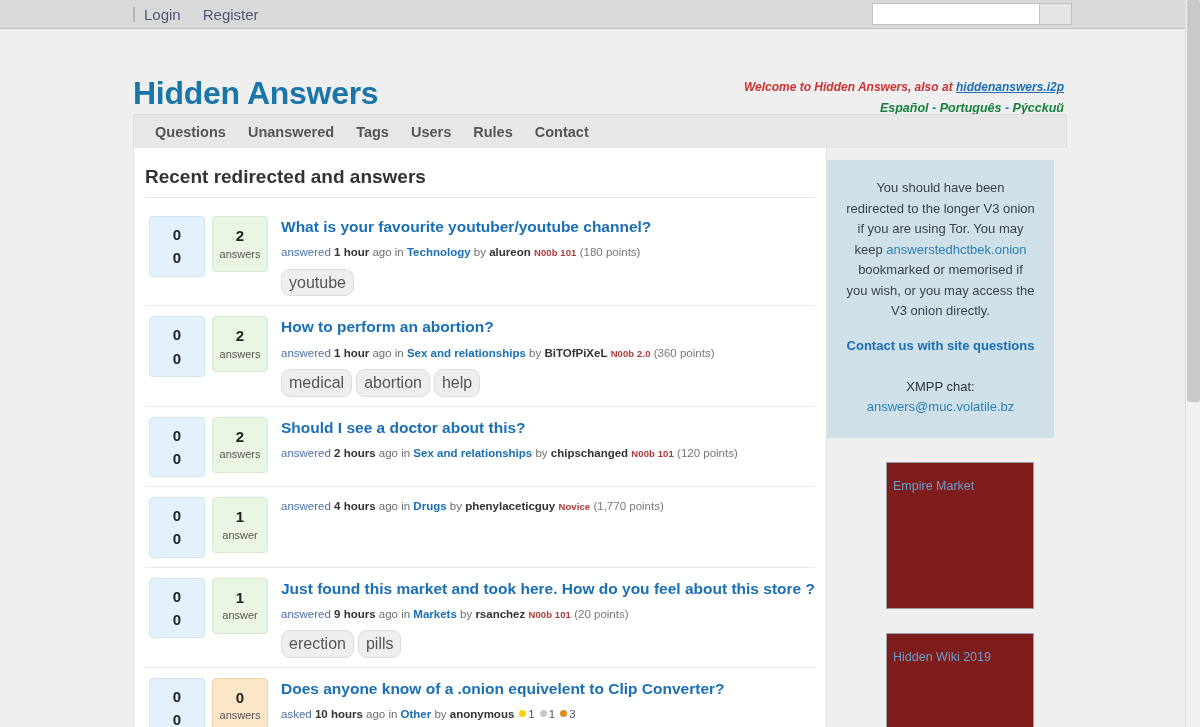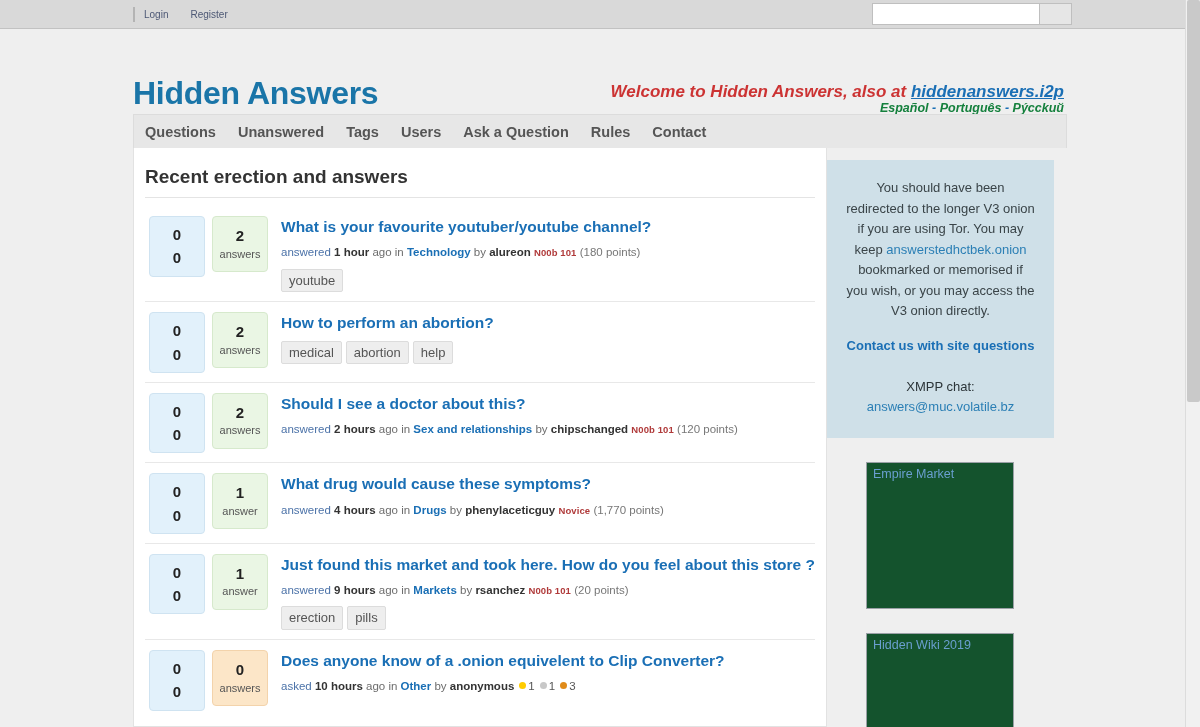--- a/index.html
+++ b/index.html
@@ -29,21 +29,21 @@
     display: flex;
     align-items: center;
     gap: 22px;
     border-left: 2px solid #b4b4b4;
     padding-left: 9px;
     height: 15px;
   }
   .topbar-links a {
     color: #4d5875;
     text-decoration: none;
-    font-size: 10px;
+    font-size: 15px;
   }
 
   .search-wrap {
     position: absolute;
     left: 872px;
     top: 3px;
     display: flex;
     align-items: stretch;
   }
   .search-input {
@@ -79,21 +79,21 @@
     color: #1a75a8;
     letter-spacing: -0.3px;
     line-height: 1;
     text-decoration: none;
   }
   .welcome {
     position: absolute;
     right: 136px;
     top: 49px;
     text-align: right;
-    font-size: 17px;
+    font-size: 12px;
     font-style: italic;
     font-weight: bold;
     color: #cc3333;
     line-height: 1.65;
   }
   .welcome .wlink { color: #1a6fb5; }
   .langs {
     position: absolute;
     right: 136px;
     top: 69px;
@@ -112,20 +112,21 @@
     position: absolute;
     left: 133px;
     top: 114px;
     width: 934px;
     height: 34px;
     background: #e7e7e7;
     border: 1px solid #dcdcdc;
     border-bottom: none;
     display: flex;
     align-items: center;
+    padding-left: 10px;
   }
   .nav a {
     color: #555;
     text-decoration: none;
     font-size: 14.5px;
     font-weight: bold;
     padding: 0 11px;
     line-height: 32px;
   }
 
@@ -243,23 +244,23 @@
   .dot.gold { background: #ffcc00; }
   .dot.silver { background: #c8c8c8; }
   .dot.bronze { background: #e08b1a; }
   .bcount { color: #555; }
 
   .tags { margin-top: 2px; }
   .tag {
     display: inline-block;
     background: #eeeeee;
     border: 1px solid #dcdcdc;
-    border-radius: 2px;
+    border-radius: 9px;
     color: #555;
-    font-size: 13px;
+    font-size: 16px;
     padding: 2px 7px;
     margin-right: 4px;
     text-decoration: none;
     line-height: 1.35;
   }
 
   
   .sidebar {
     position: absolute;
     left: 827px;
@@ -288,23 +289,23 @@
     margin-top: 21px;
     font-weight: normal;
     color: #2c3539;
   }
   .side-note a.xmpp { color: #2b7fb5; text-decoration: none; }
 
   .ad-box {
     width: 148px;
     height: 147px;
     border: 1px solid #9aa0a6;
-    background: #14532d;
-    margin: 24px 0 0 39px;
-    padding: 4px 0 0 6px;
+    background: #7f1d1d;
+    margin: 24px 0 0 59px;
+    padding: 16px 0 0 6px;
     font-size: 12.5px;
     color: #6a9fd0;
     overflow: hidden;
   }
 
   
   .scrollbar {
     position: absolute;
     right: 0; top: 0;
     width: 15px; height: 727px;
@@ -344,27 +345,26 @@
   <div class="langs">
     <a href="#">Español</a><span class="sep"> - </span><a href="#">Português</a><span class="sep"> - </span><a href="#">Pýcckuй</a>
   </div>
 </div>
 
 <div class="nav">
   <a href="#">Questions</a>
   <a href="#">Unanswered</a>
   <a href="#">Tags</a>
   <a href="#">Users</a>
-  <a href="#">Ask a Question</a>
   <a href="#">Rules</a>
   <a href="#">Contact</a>
 </div>
 
 <div class="main-panel">
-  <div class="page-title">Recent erection and answers</div>
+  <div class="page-title">Recent redirected and answers</div>
   <div class="qlist" id="question-list">
       <div class="qrow">
         <div class="votecell">
           <span class="v">0</span>
           <span class="v">0</span>
         </div>
         <div class="anscell">
           <span class="n">2</span>
           <span class="lbl">answers</span>
         </div>
@@ -378,20 +378,21 @@
         <div class="votecell">
           <span class="v">0</span>
           <span class="v">0</span>
         </div>
         <div class="anscell">
           <span class="n">2</span>
           <span class="lbl">answers</span>
         </div>
         <div class="qbody">
           <a class="qtitle" href="#">How to perform an abortion?</a>
+          <div class="qmeta"><span class="act">answered</span> <b>1 hour</b> ago in <a href="#">Sex and relationships</a> by <span class="user">BiTOfPiXeL</span> <span class="rank">N00b 2.0</span> <span class="pts">(360 points)</span></div>
           <div class="tags"><a class="tag" href="#">medical</a><a class="tag" href="#">abortion</a><a class="tag" href="#">help</a></div>
         </div>
       </div>
       <div class="qrow">
         <div class="votecell">
           <span class="v">0</span>
           <span class="v">0</span>
         </div>
         <div class="anscell">
           <span class="n">2</span>
@@ -405,21 +406,20 @@
       <div class="qrow">
         <div class="votecell">
           <span class="v">0</span>
           <span class="v">0</span>
         </div>
         <div class="anscell">
           <span class="n">1</span>
           <span class="lbl">answer</span>
         </div>
         <div class="qbody">
-          <a class="qtitle" href="#">What drug would cause these symptoms?</a>
           <div class="qmeta"><span class="act">answered</span> <b>4 hours</b> ago in <a href="#">Drugs</a> by <span class="user">phenylaceticguy</span> <span class="rank">Novice</span> <span class="pts">(1,770 points)</span></div>
         </div>
       </div>
       <div class="qrow">
         <div class="votecell">
           <span class="v">0</span>
           <span class="v">0</span>
         </div>
         <div class="anscell">
           <span class="n">1</span>

